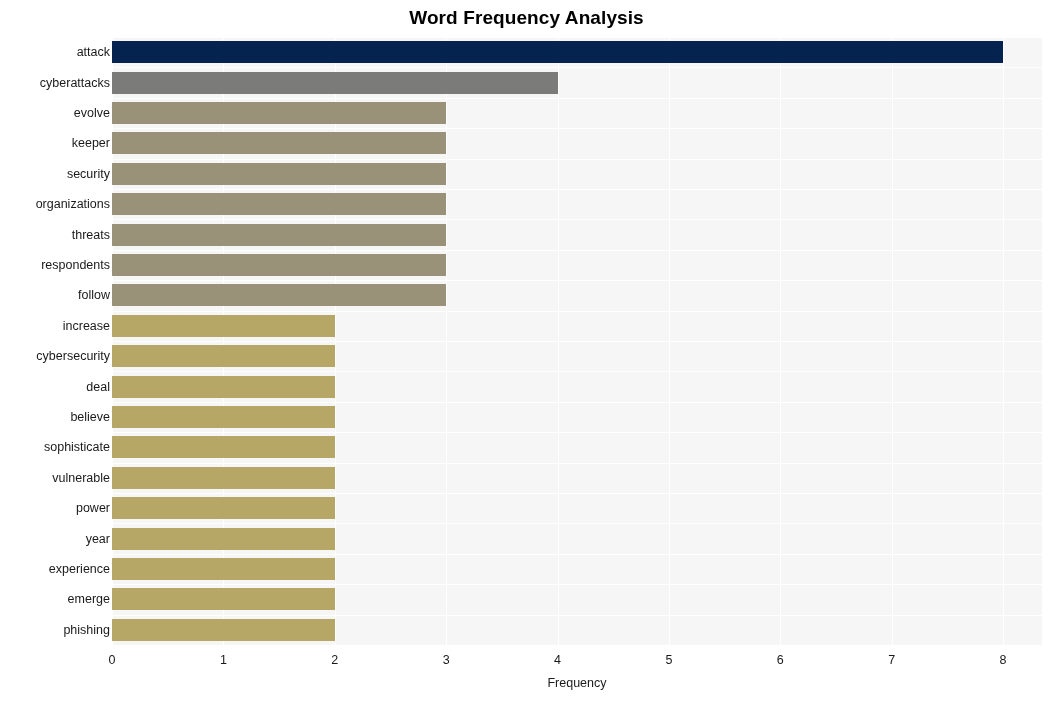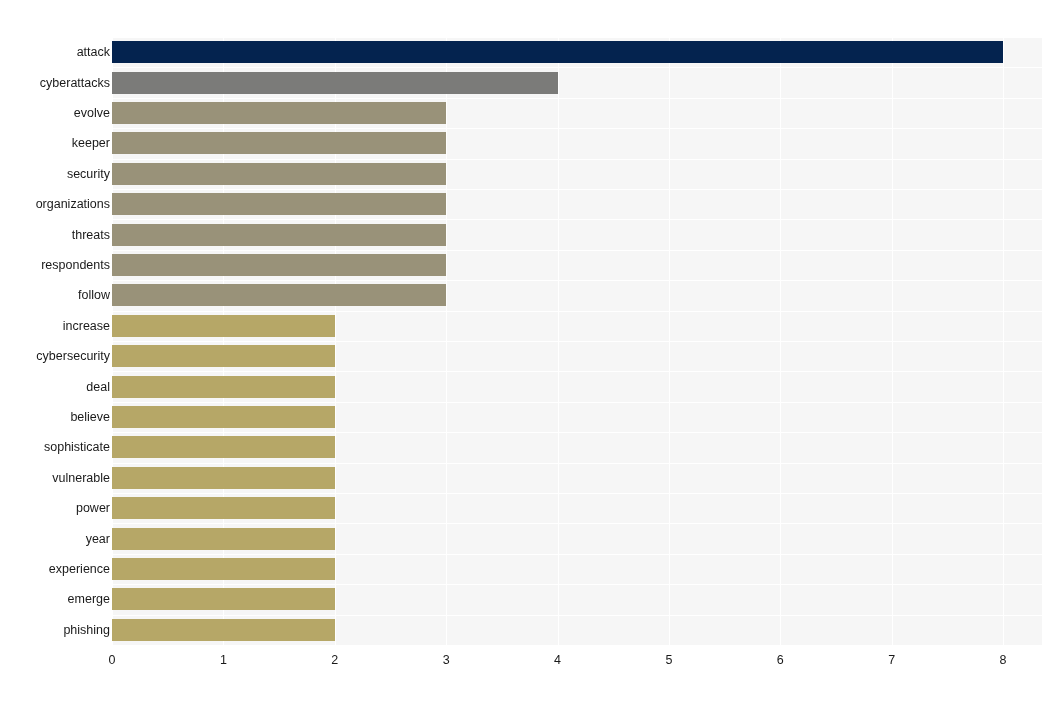--- a/index.html
+++ b/index.html
@@ -104,20 +104,21 @@
     font-size: 12.5px;
     color: #1a1a1a;
     line-height: 16px;
   }
 </style>
 </head>
 <body>
 
 <div id="chart-root">
 
+  <div class="chart-title">Word Frequency Analysis</div>
 
   <div class="plot-area">
     <div class="grid-layer" id="grid-layer">
         <div class="gridline-v" style="left: 0px;"></div>
         <div class="gridline-v" style="left: 111.377px;"></div>
         <div class="gridline-v" style="left: 222.754px;"></div>
         <div class="gridline-v" style="left: 334.132px;"></div>
         <div class="gridline-v" style="left: 445.509px;"></div>
         <div class="gridline-v" style="left: 556.886px;"></div>
         <div class="gridline-v" style="left: 668.263px;"></div>
@@ -196,14 +197,15 @@
       <div class="xtick" style="left: 223.377px;">1</div>
       <div class="xtick" style="left: 334.754px;">2</div>
       <div class="xtick" style="left: 446.132px;">3</div>
       <div class="xtick" style="left: 557.509px;">4</div>
       <div class="xtick" style="left: 668.886px;">5</div>
       <div class="xtick" style="left: 780.263px;">6</div>
       <div class="xtick" style="left: 891.641px;">7</div>
       <div class="xtick" style="left: 1003.02px;">8</div>
     </div>
 
+  <div class="xaxis-title">Frequency</div>
 
 </div>
 
 </body></html>

